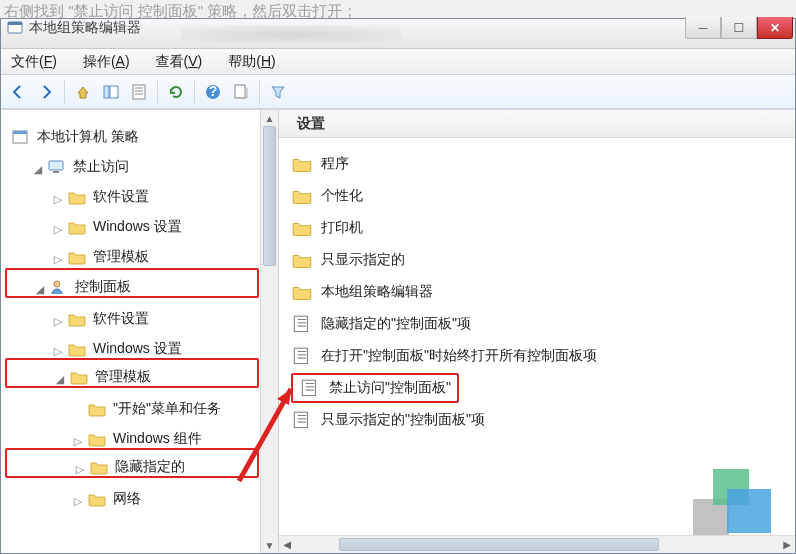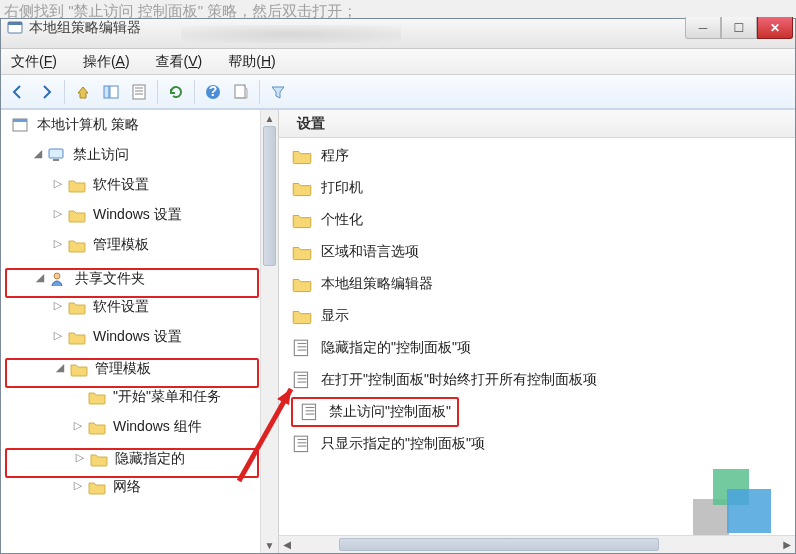--- a/index.html
+++ b/index.html
@@ -31,35 +31,35 @@
 
 .client { position: absolute; top: 90px; left: 0; right: 0; bottom: 0; display: flex; border-top: 1px solid #d7d7d7; }
 
 .left-pane { width: 278px; min-width: 278px; background: #fff; border-right: 1px solid #d0d0d0; position: relative; overflow: hidden; }
 .v-scroll { position: absolute; top: 0; right: 0; bottom: 0; width: 18px; background: #f0f0f0; border-left: 1px solid #dcdcdc; }
 .v-scroll .thumb { position: absolute; left: 2px; right: 2px; top: 16px; height: 140px; background: linear-gradient(to right,#d3dbe6,#c3cdd9); border:1px solid #b3bfcc; border-radius:2px;}
 .v-scroll .arrow { position:absolute; left:0; right:0; height:16px; display:flex; align-items:center; justify-content:center; color:#666; font-size:10px; }
 .v-scroll .arrow.up { top:0;} .v-scroll .arrow.down { bottom:0;}
 
 .tree { padding: 6px 0 6px 4px; width: 258px; }
-.tree-node { display: flex; align-items: flex-start; height: 30px; white-space: nowrap; }
+.tree-node { display: flex; align-items: flex-end; height: 30px; white-space: nowrap; }
 .expander { width: 14px; height: 14px; margin-right: 2px; display:inline-flex; align-items:center; justify-content:center; color:#7a7a7a; font-size:11px; }
 .indent-1 { padding-left: 6px; }
 .indent-2 { padding-left: 26px; }
 .indent-3 { padding-left: 46px; }
 .indent-4 { padding-left: 66px; }
 .node-icon { width: 20px; height: 18px; margin-right: 6px; display:inline-flex; align-items:center; justify-content:center; }
 .folder { fill: #f7d774; stroke: #c9a227; stroke-width:0.8; }
 .node-label { color: #222; }
 
 .redbox { border: 2px solid #d22; border-radius: 2px; padding-right: 6px; }
 
 .right-pane { flex: 1; background: #fff; position: relative; display: flex; flex-direction: column; }
 .col-header { height: 28px; border-bottom: 1px solid #d7d7d7; background: linear-gradient(to bottom,#fafafa,#eee); display:flex; align-items:center; padding-left: 18px; color:#333;font-weight:bold; }
-.list { flex: 1; padding: 2px 12px; overflow: hidden; position: relative; }
+.list { flex: 1; padding: 2px 12px; overflow: hidden; position: relative; margin-top: 8px; }
 .list-row { display: flex; align-items: center; height: 32px; }
 .list-row .row-icon { width: 22px; height: 20px; margin-right: 8px; display:inline-flex; align-items:center; justify-content:center; }
 .list-row .row-text { color: #222; }
 .policy-icon rect { fill:#fff; stroke:#888; }
 .policy-icon line { stroke:#888; stroke-width:1;}
 
 .policy-redbox { border:2px solid #d22; border-radius:2px; padding:0 6px; display:inline-flex; align-items:center; height:30px; }
 .arrow-overlay { position: absolute; left: 230px; top: 350px; pointer-events: none; }
 .arrow-overlay svg { width: 80px; height: 120px; }
 
@@ -221,21 +221,21 @@
           </div>
 
           <div class="tree-node indent-2 redbox" style="margin-top:2px;">
             <span class="expander">◢</span>
             <span class="node-icon">
                 <svg viewBox="0 0 20 18">
                   <circle cx="8" cy="6" r="3" fill="#f4c78d" stroke="#b58a4a"></circle>
                   <path d="M3 16c0-3 3-5 5-5s5 2 5 5" fill="#6aa0e0" stroke="#3d73b3"></path>
                 </svg>
               </span>
-            <span class="node-label">共享文件夹</span>
+            <span class="node-label">控制面板</span>
           </div>
 
           <div class="tree-node indent-3">
             <span class="expander">▷</span>
             <span class="node-icon">
                 <svg viewBox="0 0 20 18">
                   <path class="folder" d="M2 5h5l2 2h9v8a1 1 0 0 1-1 1H3a1 1 0 0 1-1-1z"></path>
                 </svg>
               </span>
             <span class="node-label">软件设置</span>
@@ -318,53 +318,45 @@
                 </svg>
               </span>
             <span class="row-text">程序</span>
           </div>
           <div class="list-row">
             <span class="row-icon">
                 <svg viewBox="0 0 20 18">
                   <path class="folder" d="M2 5h5l2 2h9v8a1 1 0 0 1-1 1H3a1 1 0 0 1-1-1z"></path>
                 </svg>
               </span>
+            <span class="row-text">个性化</span>
+          </div>
+          <div class="list-row">
+            <span class="row-icon">
+                <svg viewBox="0 0 20 18">
+                  <path class="folder" d="M2 5h5l2 2h9v8a1 1 0 0 1-1 1H3a1 1 0 0 1-1-1z"></path>
+                </svg>
+              </span>
             <span class="row-text">打印机</span>
           </div>
           <div class="list-row">
             <span class="row-icon">
                 <svg viewBox="0 0 20 18">
                   <path class="folder" d="M2 5h5l2 2h9v8a1 1 0 0 1-1 1H3a1 1 0 0 1-1-1z"></path>
                 </svg>
               </span>
-            <span class="row-text">个性化</span>
+            <span class="row-text">只显示指定的</span>
           </div>
           <div class="list-row">
             <span class="row-icon">
                 <svg viewBox="0 0 20 18">
                   <path class="folder" d="M2 5h5l2 2h9v8a1 1 0 0 1-1 1H3a1 1 0 0 1-1-1z"></path>
                 </svg>
               </span>
-            <span class="row-text">区域和语言选项</span>
-          </div>
-          <div class="list-row">
-            <span class="row-icon">
-                <svg viewBox="0 0 20 18">
-                  <path class="folder" d="M2 5h5l2 2h9v8a1 1 0 0 1-1 1H3a1 1 0 0 1-1-1z"></path>
-                </svg>
-              </span>
             <span class="row-text">本地组策略编辑器</span>
-          </div>
-          <div class="list-row">
-            <span class="row-icon">
-                <svg viewBox="0 0 20 18">
-                  <path class="folder" d="M2 5h5l2 2h9v8a1 1 0 0 1-1 1H3a1 1 0 0 1-1-1z"></path>
-                </svg>
-              </span>
-            <span class="row-text">显示</span>
           </div>
 
           <div class="list-row">
             <span class="row-icon policy-icon">
                 <svg viewBox="0 0 20 18">
                   <rect x="3" y="2" width="12" height="14"></rect>
                   <line x1="6" y1="5" x2="14" y2="5"></line>
                   <line x1="6" y1="8" x2="14" y2="8"></line>
                   <line x1="6" y1="11" x2="14" y2="11"></line>
                 </svg>

